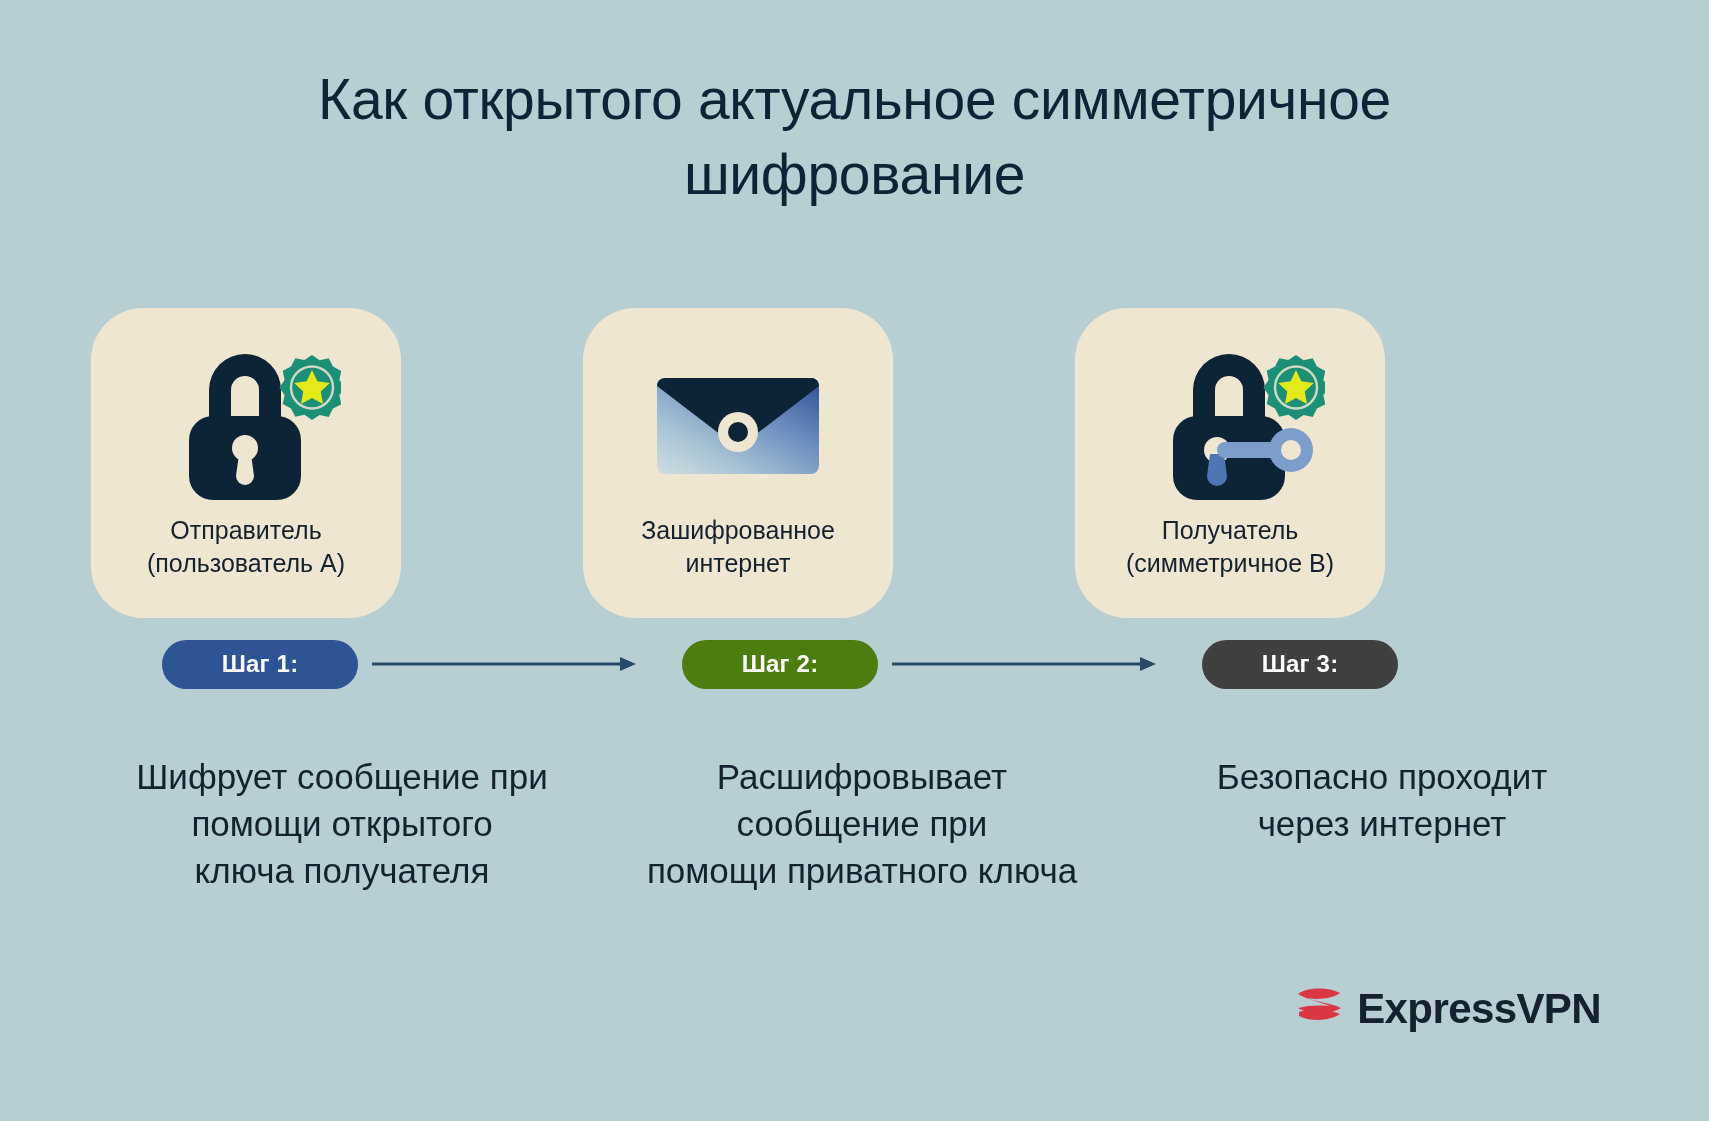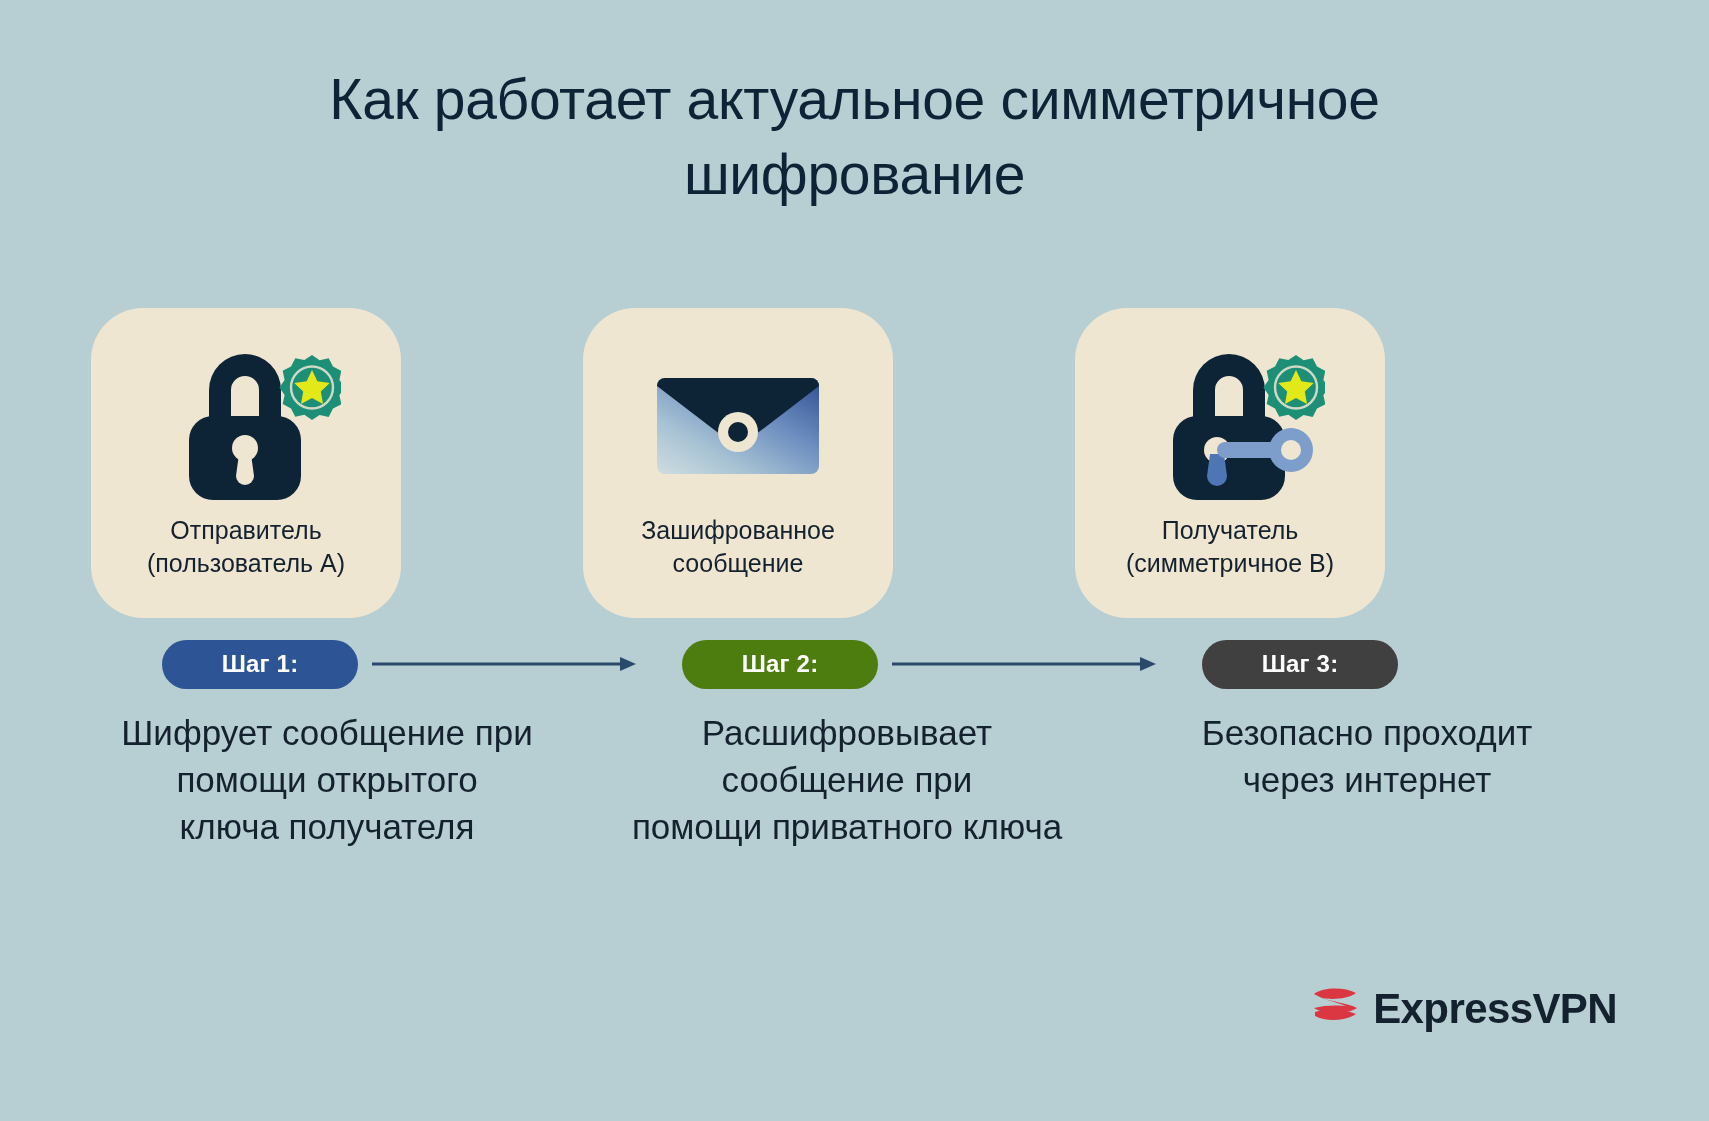--- a/index.html
+++ b/index.html
@@ -125,52 +125,53 @@
     position: absolute;
     top: 710px;
     left: 0;
     width: 1709px;
     display: flex;
     justify-content: center;
   }
   .caption-cell {
     width: 520px;
     display: flex;
-    justify-content: flex-start;
+    justify-content: flex-end;
+    margin-top: 44px;
   }
   .caption {
     text-align: center;
     font-size: 35px;
     line-height: 1.34;
     color: #14212e;
     white-space: pre-line;
     width: 505px;
   }
 
   
   .logo {
     position: absolute;
-    right: 92px;
+    right: 108px;
     bottom: 88px;
     display: flex;
     align-items: center;
     gap: 11px;
   }
   .logo-text {
     font-size: 42px;
     font-weight: bold;
     color: #14212e;
     letter-spacing: -0.6px;
     line-height: 1;
   }
 </style>
 </head>
 <body>
 
-<div class="title">Как работает актуальное симметричное шифрование</div>
+<div class="title">Как открытого актуальное симметричное шифрование</div>
 
 <div class="columns">
 
   <div class="column">
     <div class="card">
       <div class="card-icon">
         <svg width="190" height="160" viewBox="0 0 190 160">
 
           <path d="M58 80 L58 48 A36 36 0 0 1 130 48 L130 80 L108 80 L108 48 A14 14 0 0 0 80 48 L80 80 Z" fill="#0d2436"></path>
 
@@ -211,21 +212,21 @@
 
           <g clip-path="url(#envClip)">
             <path d="M14 36 L176 36 L176 44 L95 106 L14 44 Z" fill="#0d2436"></path>
           </g>
 
           <circle cx="95" cy="90" r="20" fill="#efe6d2"></circle>
           <circle cx="95" cy="90" r="10" fill="#0d2436"></circle>
         </svg>
       </div>
       <div class="card-label">Зашифрованное
-сообщение</div>
+интернет</div>
     </div>
   </div>
 
   <div class="column">
     <div class="card">
       <div class="card-icon">
         <svg width="190" height="160" viewBox="0 0 190 160">
 
           <path d="M58 80 L58 48 A36 36 0 0 1 130 48 L130 80 L108 80 L108 48 A14 14 0 0 0 80 48 L80 80 Z" fill="#0d2436"></path>
 

